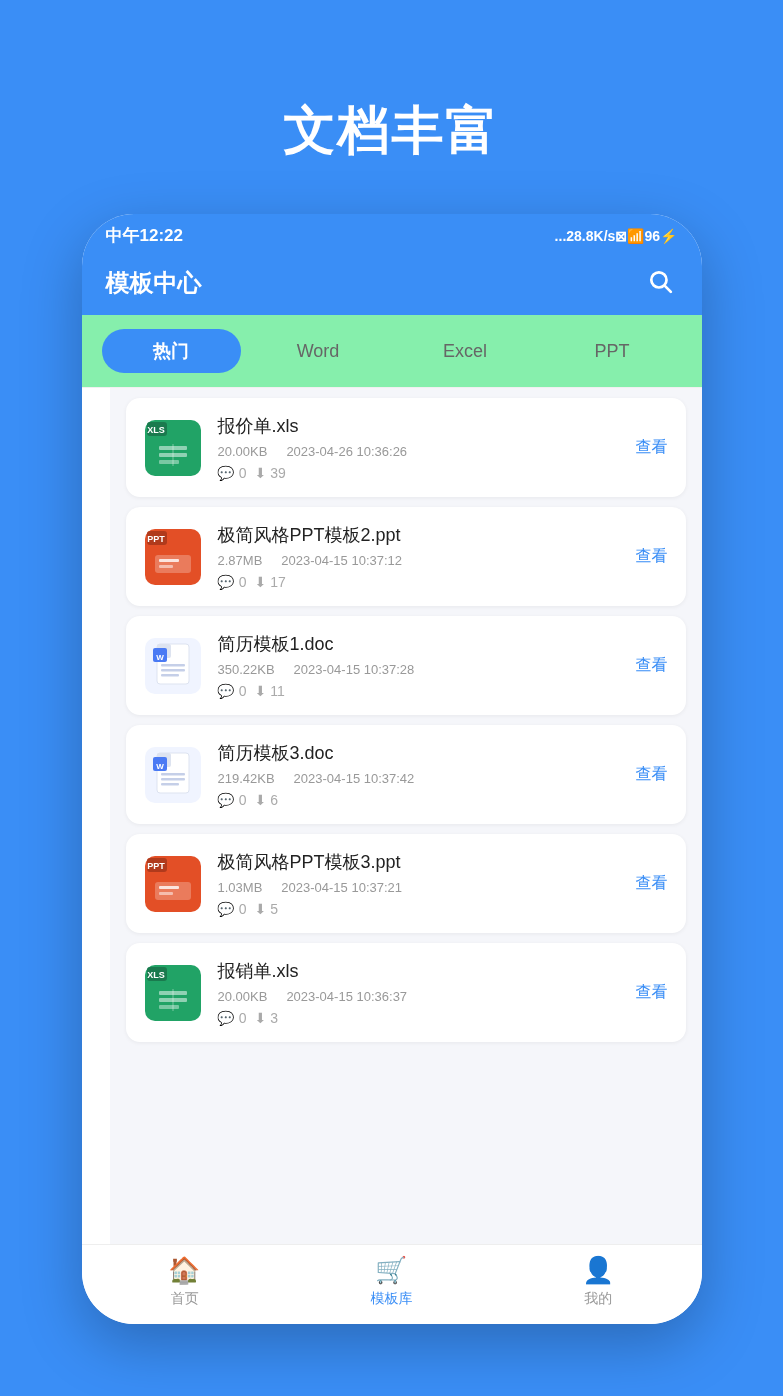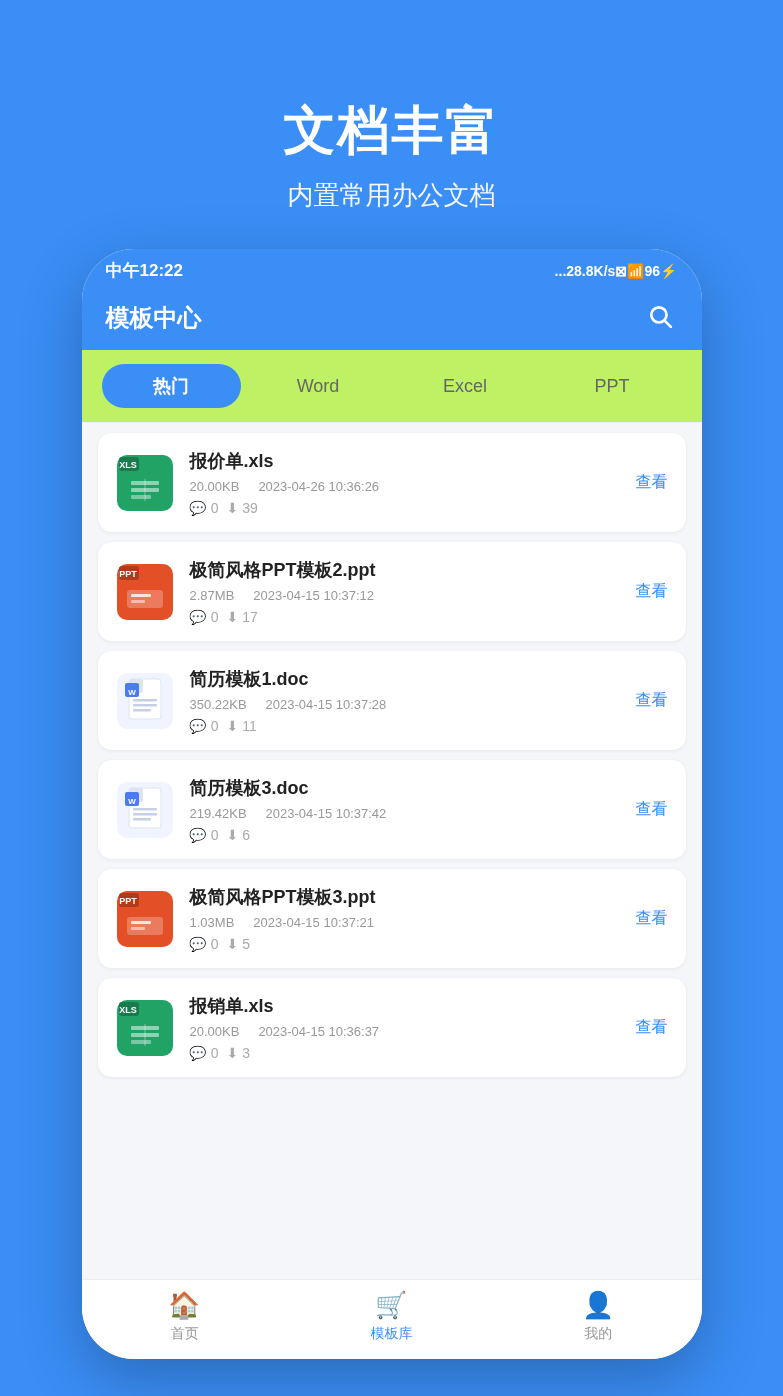--- a/index.html
+++ b/index.html
@@ -78,21 +78,21 @@
       width: 36px;
       height: 36px;
       display: flex;
       align-items: center;
       justify-content: center;
       cursor: pointer;
     }
 
     
     .tab-bar {
-      background: #bef264;
+      background: #86efac;
       display: flex;
       align-items: center;
       padding: 14px 20px;
       gap: 8px;
       border-bottom: 1px solid #f0f0f0;
     }
     .tab-item {
       flex: 1;
       text-align: center;
       padding: 10px 0;
@@ -110,20 +110,21 @@
 
     
     .file-list {
       flex: 1;
       overflow-y: auto;
       background: #f5f6fa;
       padding: 10px 16px;
       display: flex;
       flex-direction: column;
       gap: 10px;
+      margin-left: 28px;
     }
     .file-card {
       background: white;
       border-radius: 14px;
       padding: 16px 18px;
       display: flex;
       align-items: center;
       gap: 16px;
       box-shadow: 0 1px 4px rgba(0,0,0,0.06);
     }
@@ -143,21 +144,21 @@
     }
 
     .file-info {
       flex: 1;
       display: flex;
       flex-direction: column;
       gap: 6px;
     }
     .file-name {
       font-size: 18px;
-      font-weight: 700;
+      font-weight: 400;
       color: #222;
     }
     .file-meta {
       font-size: 13px;
       color: #999;
       display: flex;
       align-items: center;
       gap: 19px;
     }
     .file-stats {
@@ -199,21 +200,20 @@
       color: #999;
     }
     .nav-item.active { color: #3a8ef6; }
     .nav-icon { font-size: 26px; }
   </style>
 </head>
 <body>
 
 <div class="hero">
   <div class="hero-title">文档丰富</div>
-  <div class="hero-subtitle">内置常用办公文档</div>
 </div>
 
 <div class="phone-shell">
 
   <div class="status-bar">
     <span class="status-time">中午12:22</span>
     <div class="status-icons">
       <span>...28.8K/s</span>
       <span>⊠</span>
       <span>📶</span>

